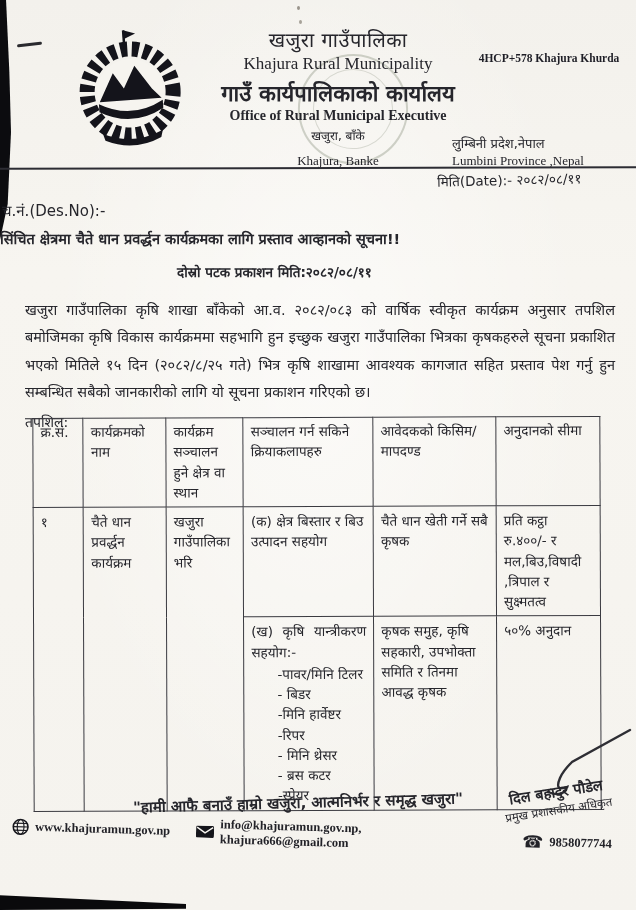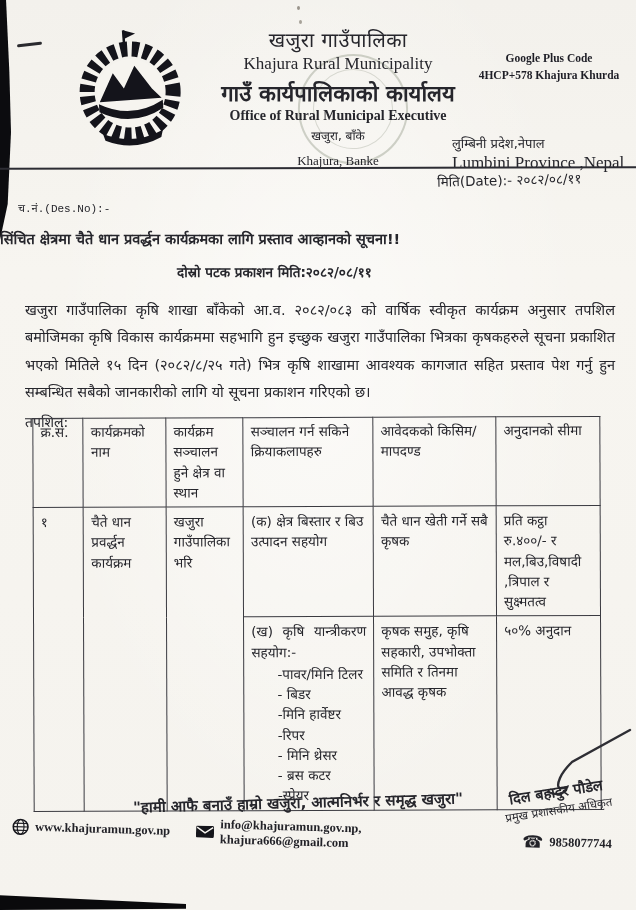--- a/index.html
+++ b/index.html
@@ -25,30 +25,30 @@
   .h-np1{font-size:20px;letter-spacing:.5px;}
   .h-en1{font-family:"Liberation Serif",serif;font-size:17px;margin-top:1px;}
   .h-np2{font-size:22px;font-weight:bold;margin-top:3px;}
   .h-en2{font-family:"Liberation Serif",serif;font-size:14px;font-weight:bold;margin-top:1px;}
   .h-place-np{font-size:12px;margin-top:3px;}
   .h-place-en{font-family:"Liberation Serif",serif;font-size:13px;margin-top:9px;}
   .plus-code{position:absolute;right:6px;top:50px;width:162px;text-align:center;
     font-family:"Liberation Serif",serif;font-weight:bold;font-size:11.5px;line-height:1.45;color:#1e1e26;}
   .province{position:absolute;left:452px;top:134px;width:180px;text-align:left;}
   .prov-np{font-size:13px;}
-  .prov-en{font-family:"Liberation Serif",serif;font-size:17px;margin-top:1px;}
+  .prov-en{font-family:"Liberation Serif",serif;font-size:13px;margin-top:1px;}
   .stamp{position:absolute;left:298px;top:54px;width:106px;height:106px;border-radius:50%;
     border:2px solid rgba(122,132,112,.34);transform:rotate(-12deg);}
   .stamp:before{content:"";position:absolute;left:13px;top:13px;right:13px;bottom:13px;border-radius:50%;
     border:1.5px solid rgba(122,132,112,.26);}
   .rule{position:absolute;left:0;top:167px;width:636px;height:2px;background:#2c2c33;transform:rotate(-.15deg);}
   
   .meta-ref{position:absolute;left:18px;top:175px;font-size:13.5px;}
   .meta-date{position:absolute;left:437px;top:171px;font-size:13.5px;transform:rotate(-1.3deg);}
-  .meta-des{position:absolute;left:18px;top:200px;font-size:11px;font-family:Liberation Mono, monospace;}
+  .meta-des{position:absolute;left:2px;top:200px;font-size:15px;}
   
   .title{position:absolute;left:0;top:228px;width:636px;text-align:left;font-weight:bold;font-size:14.5px;}
   .subtitle{position:absolute;left:0;top:263px;width:549px;text-align:center;font-weight:bold;font-size:13.5px;}
   .body-par{position:absolute;left:25px;top:297px;width:590px;font-size:14.5px;line-height:1.88;text-align:justify;}
   .details-label{position:absolute;left:25px;top:396px;font-size:14px;margin-top:16px;}
   
   .notice-table{position:absolute;left:33px;top:417px;width:568px;border-collapse:collapse;
     font-size:13.5px;line-height:1.5;transform:rotate(-.2deg);}
   .notice-table th,.notice-table td{border:1.6px solid #3a3a40;padding:4px 7px;font-weight:normal;vertical-align:top;text-align:left;}
   .notice-table th{height:79px;padding-top:3px;}
@@ -108,21 +108,20 @@
   <div class="hdr-center">
     <div class="h-np1">खजुरा गाउँपालिका</div>
     <div class="h-en1">Khajura Rural Municipality</div>
     <div class="h-np2">गाउँ कार्यपालिकाको कार्यालय</div>
     <div class="h-en2">Office of Rural Municipal Executive</div>
     <div class="h-place-np">खजुरा, बाँके</div>
     <div class="h-place-en">Khajura, Banke</div>
   </div>
 
   <div class="plus-code">
-    <div>Google Plus Code</div>
     <div>4HCP+578 Khajura Khurda</div>
   </div>
 
   <div class="province">
     <div class="prov-np">लुम्बिनी प्रदेश,नेपाल</div>
     <div class="prov-en">Lumbini  Province ,Nepal</div>
   </div>
 
   <div class="rule"></div>
 

